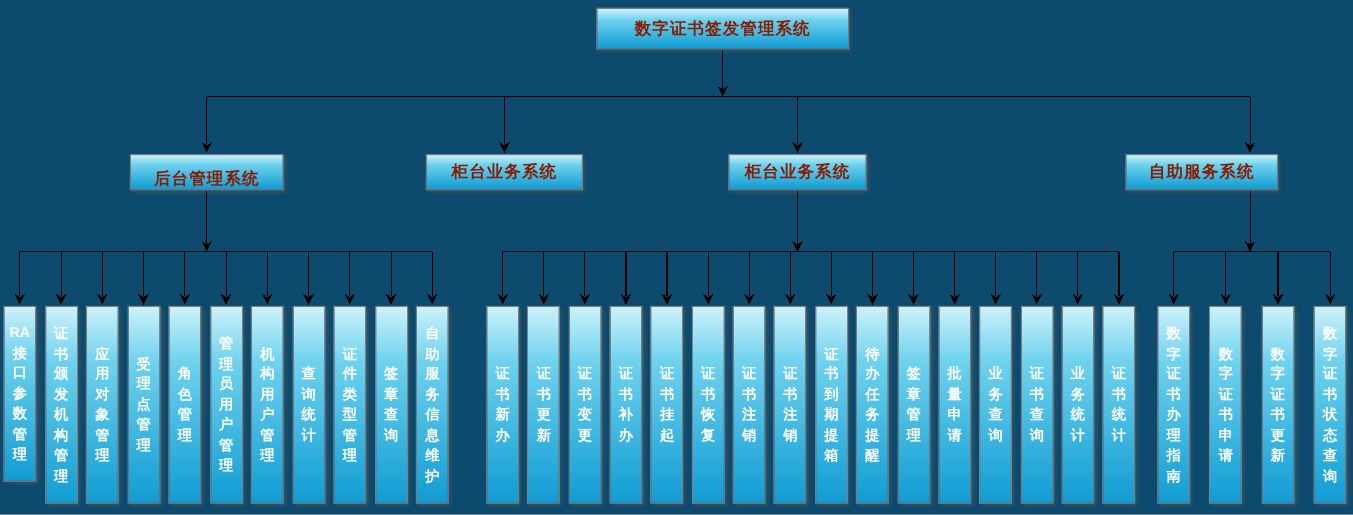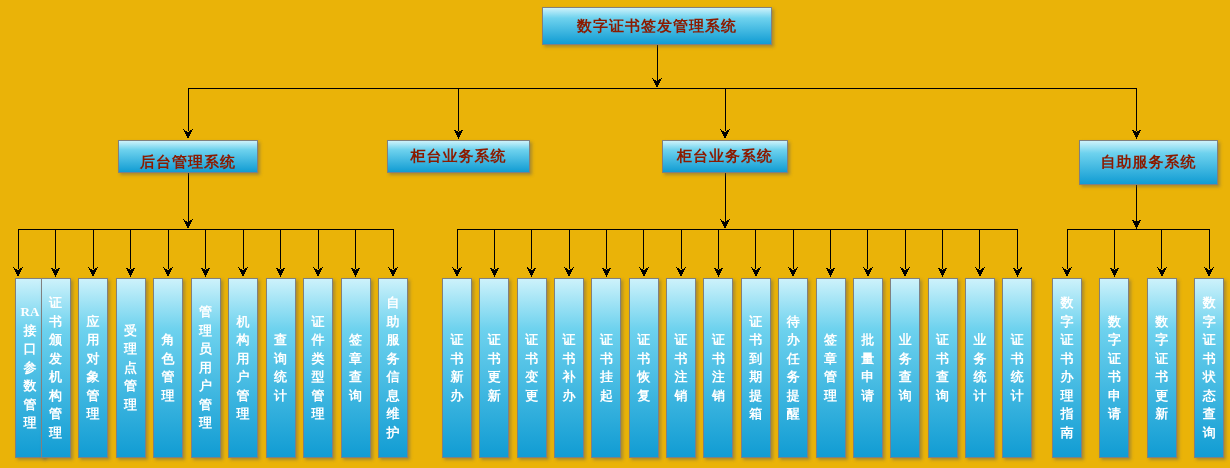--- a/index.html
+++ b/index.html
@@ -1,18 +1,18 @@
 <!DOCTYPE html>
 <html style="--grad-top: #cdf2fb; --grad-mid: #6ed2ee; --grad-bot: #119cd3; --border-color: #808080; --title-color: #8b1a00; --leaf-color: #ffffff; --line-color: #000000;"><head>
 <meta charset="utf-8">
 <style>
   html,body{margin:0;padding:0;background:#ffffff;}
   .stage{
-    position:relative;width:1230px;height:468px;background:#eab308;
-    font-family:Liberation Serif, serif;overflow:hidden;
+    position:relative;width:1230px;height:468px;background:#0c4a6e;
+    font-family:Liberation Sans, sans-serif;overflow:hidden;
   }
   .connectors{position:absolute;left:0;top:0;z-index:1;shape-rendering:crispEdges;}
   .connectors line{stroke:var(--line-color,#000);stroke-width:1;}
   .connectors polygon{fill:var(--line-color,#000);}
   .node{
     position:absolute;z-index:2;box-sizing:border-box;
     border:1px solid var(--border-color,#808080);
     background:linear-gradient(180deg,var(--grad-top,#cdf2fb) 0%,var(--grad-mid,#6ed2ee) 28%,var(--grad-bot,#119cd3) 100%);
     box-shadow:2px 2px 3px rgba(90,90,90,.45);
     display:flex;align-items:center;justify-content:center;
@@ -120,24 +120,24 @@
   </div>
 
   <div class="node title-node" style="left:387px;top:140px;width:143px;height:33px;">
     <span class="node-label">柜台业务系统</span>
   </div>
 
   <div class="node title-node" style="left:662px;top:140px;width:126px;height:33px;">
     <span class="node-label">柜台业务系统</span>
   </div>
 
-  <div class="node title-node" style="left:1079px;top:140px;width:139px;height:45px;">
+  <div class="node title-node" style="left:1023px;top:140px;width:139px;height:33px;">
     <span class="node-label">自助服务系统</span>
   </div>
-<div class="node leaf" style="left: 15px; top: 278px; width: 30px; height: 180px; align-items: center;">
+<div class="node leaf" style="left: 3px; top: 278px; width: 30px; height: 160px; align-items: center;">
       <div class="leaf-label">
         <div class="run">RA</div>
         <div class="run">接</div>
         <div class="run">口</div>
         <div class="run">参</div>
         <div class="run">数</div>
         <div class="run">管</div>
         <div class="run">理</div>
       </div>
     </div>

